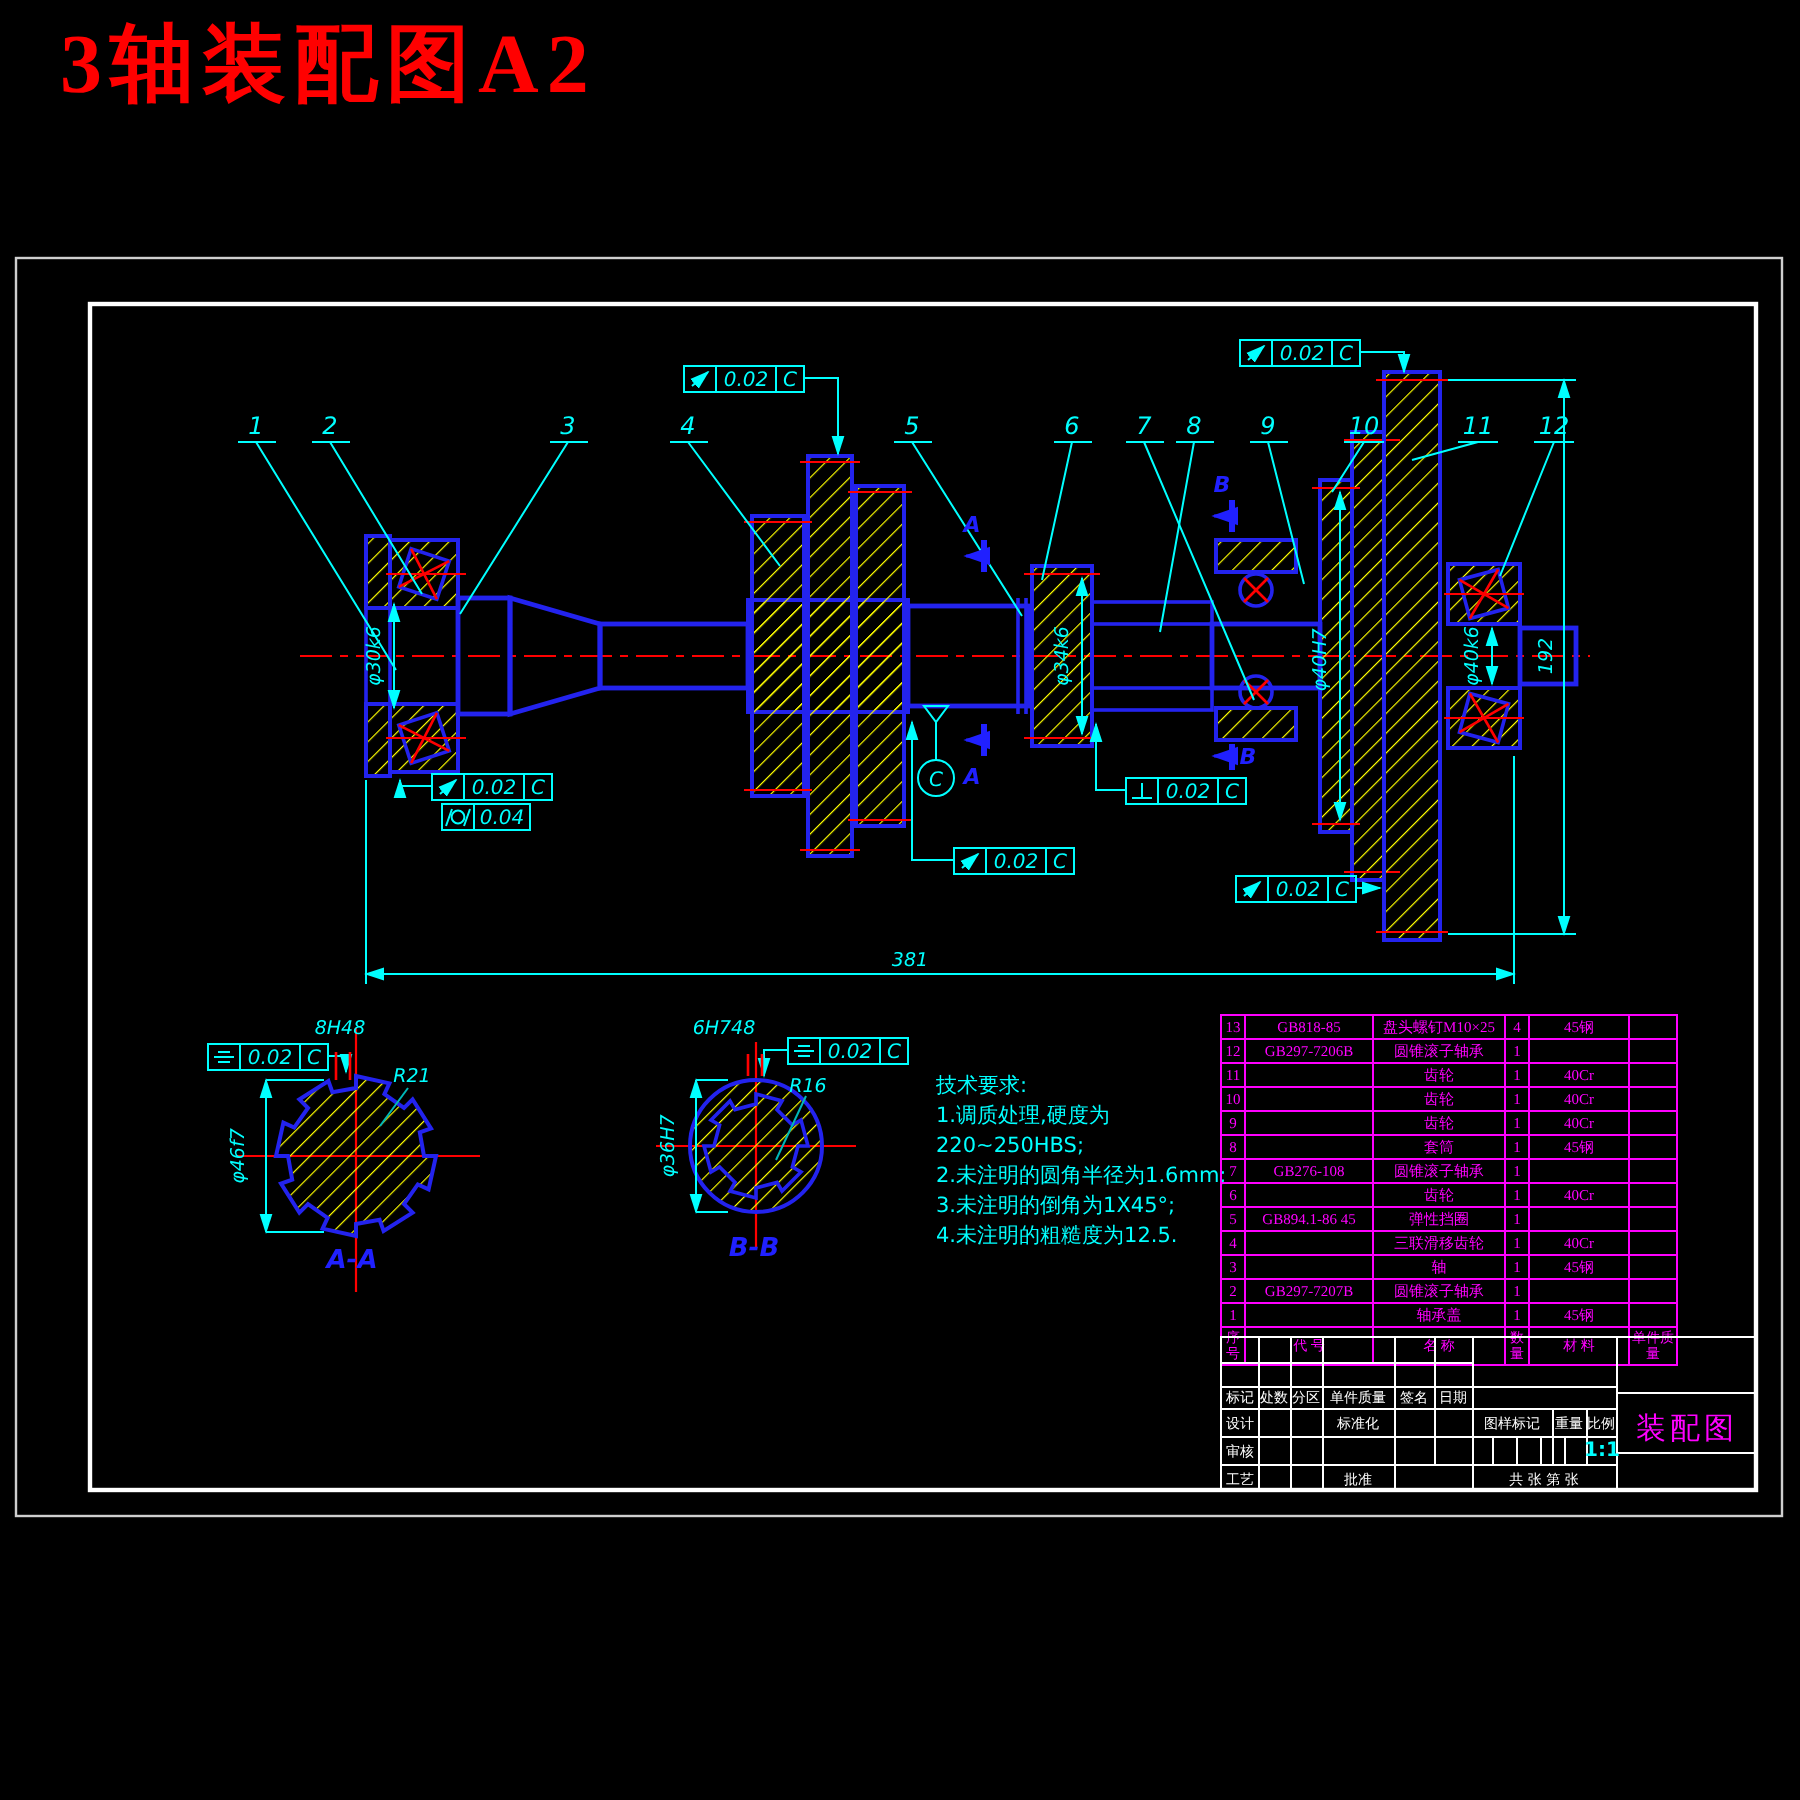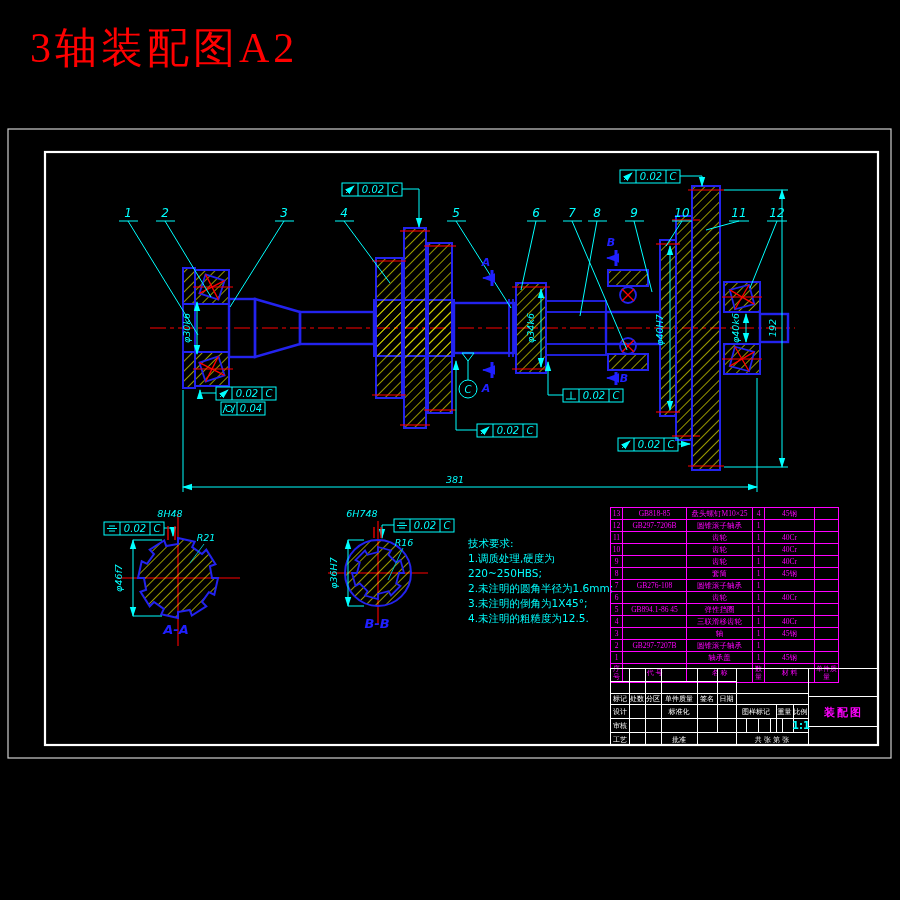--- a/index.html
+++ b/index.html
@@ -1,18 +1,18 @@
 <!DOCTYPE html>
 <html><head>
 <meta charset="utf-8">
 <style>
   html,body{margin:0;padding:0;background:#000;}
   body{width:900px;height:900px;position:relative;overflow:hidden;font-family:"DejaVu Sans",sans-serif;}
-  .title-red{position:absolute;left:30px;top:20px;margin:0;font-family:"Liberation Serif",serif;
-    font-weight:normal;font-size:42px;color:#ff0000;letter-spacing:4px;}
+  .title-red{position:absolute;left:30px;top:4px;margin:0;font-family:"Liberation Serif",serif;
+    font-weight:bold;font-size:42px;color:#ff0000;letter-spacing:4px;}
   svg{position:absolute;left:0;top:0;}
   
   .b{stroke:#2323ee;fill:none;stroke-width:2.4;}
   .b2{stroke:#2323ee;fill:none;stroke-width:1.8;}
   .bh{stroke:#2323ee;fill:url(#hatch);stroke-width:2;}
   .r{stroke:#ff0000;stroke-width:1.1;fill:none;}
   .rc{stroke:#ff0000;stroke-width:1.3;fill:none;}
   .c{stroke:#00ffff;stroke-width:1;fill:none;}
   .tl{stroke:#00b8b8;stroke-width:1;fill:none;}
   .w1{stroke:#cfcfcf;stroke-width:1.2;fill:none;}
@@ -29,21 +29,21 @@
     color:#ff00ff;font-size:7.5px;font-family:Liberation Serif, serif;}
   table.parts td{border:1px solid #ff00ff;height:11px;padding:0 1px;text-align:center;white-space:nowrap;
     overflow:hidden;line-height:10px;}
   table.parts tr.hdr td{height:18px;font-size:7px;white-space:normal;line-height:8px;margin-top:36px;}
   
   .tblock{position:absolute;left:610px;top:668px;width:268px;height:77px;border:1.5px solid #fff;box-sizing:border-box;}
   .tblock .vl{position:absolute;width:1px;background:#fff;}
   .tblock .hl{position:absolute;height:1px;background:#fff;}
   .tblock .lbl{position:absolute;color:#fff;font-size:7px;line-height:8px;text-align:center;white-space:nowrap;}
   .tblock .scale{position:absolute;color:#00ffff;font-weight:bold;font-size:10px;}
-  .tblock .dname{position:absolute;color:#ff00ff;font-size:11px;letter-spacing:2px;font-weight:bold;}
+  .tblock .dname{position:absolute;color:#ff00ff;font-size:15px;letter-spacing:2px;}
   .sheetinfo{white-space:pre;}
 </style>
 </head>
 <body>
 
 <svg width="900" height="900" viewBox="0 0 900 900">
   <defs>
     <pattern id="hatch" patternUnits="userSpaceOnUse" width="7" height="7" patternTransform="rotate(45)">
       <line x1="0" y1="0" x2="0" y2="7" stroke="#ffff00" stroke-width="1.2"></line>
     </pattern>

